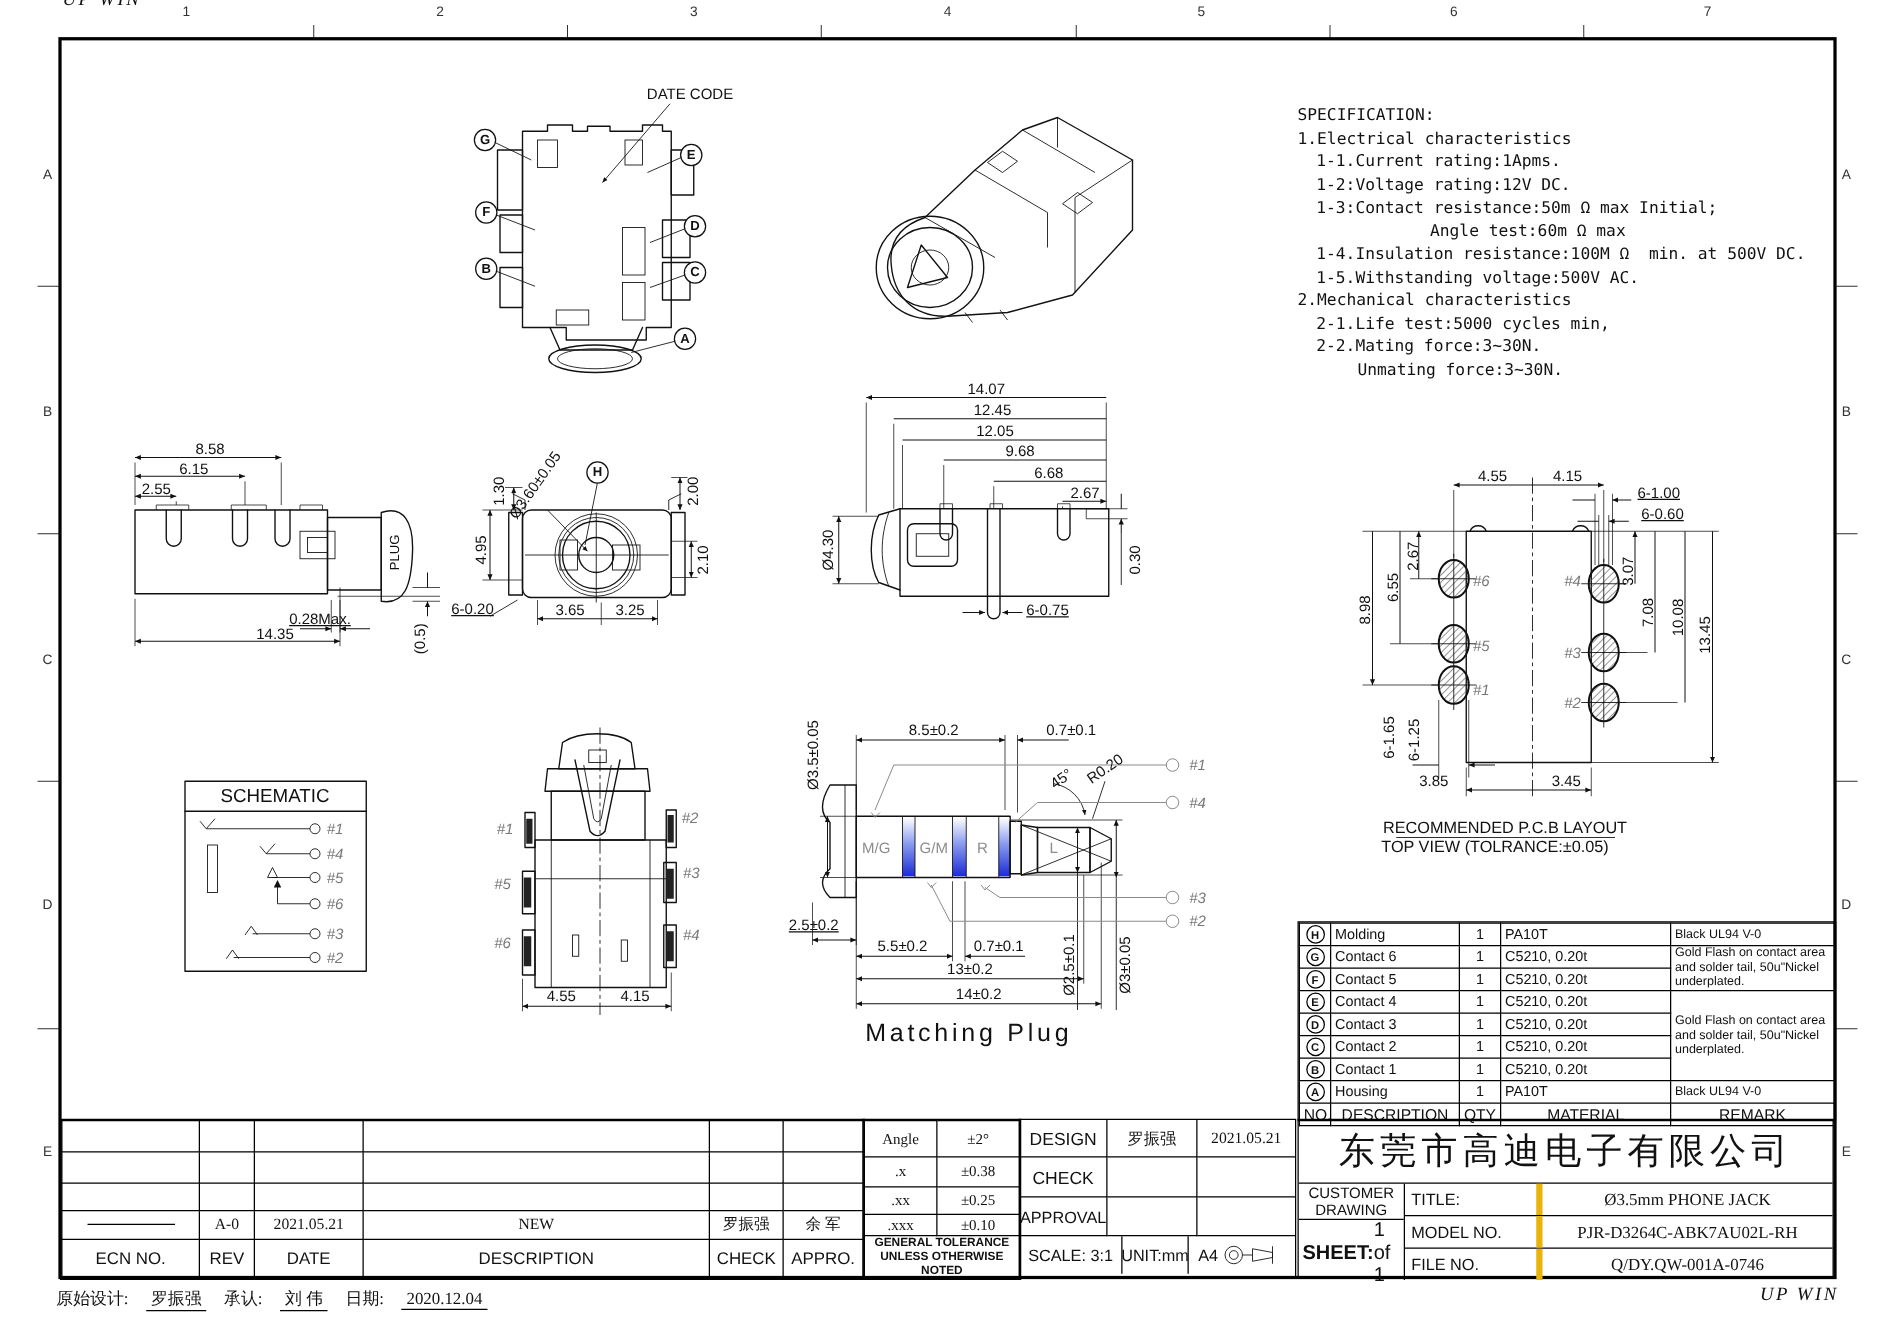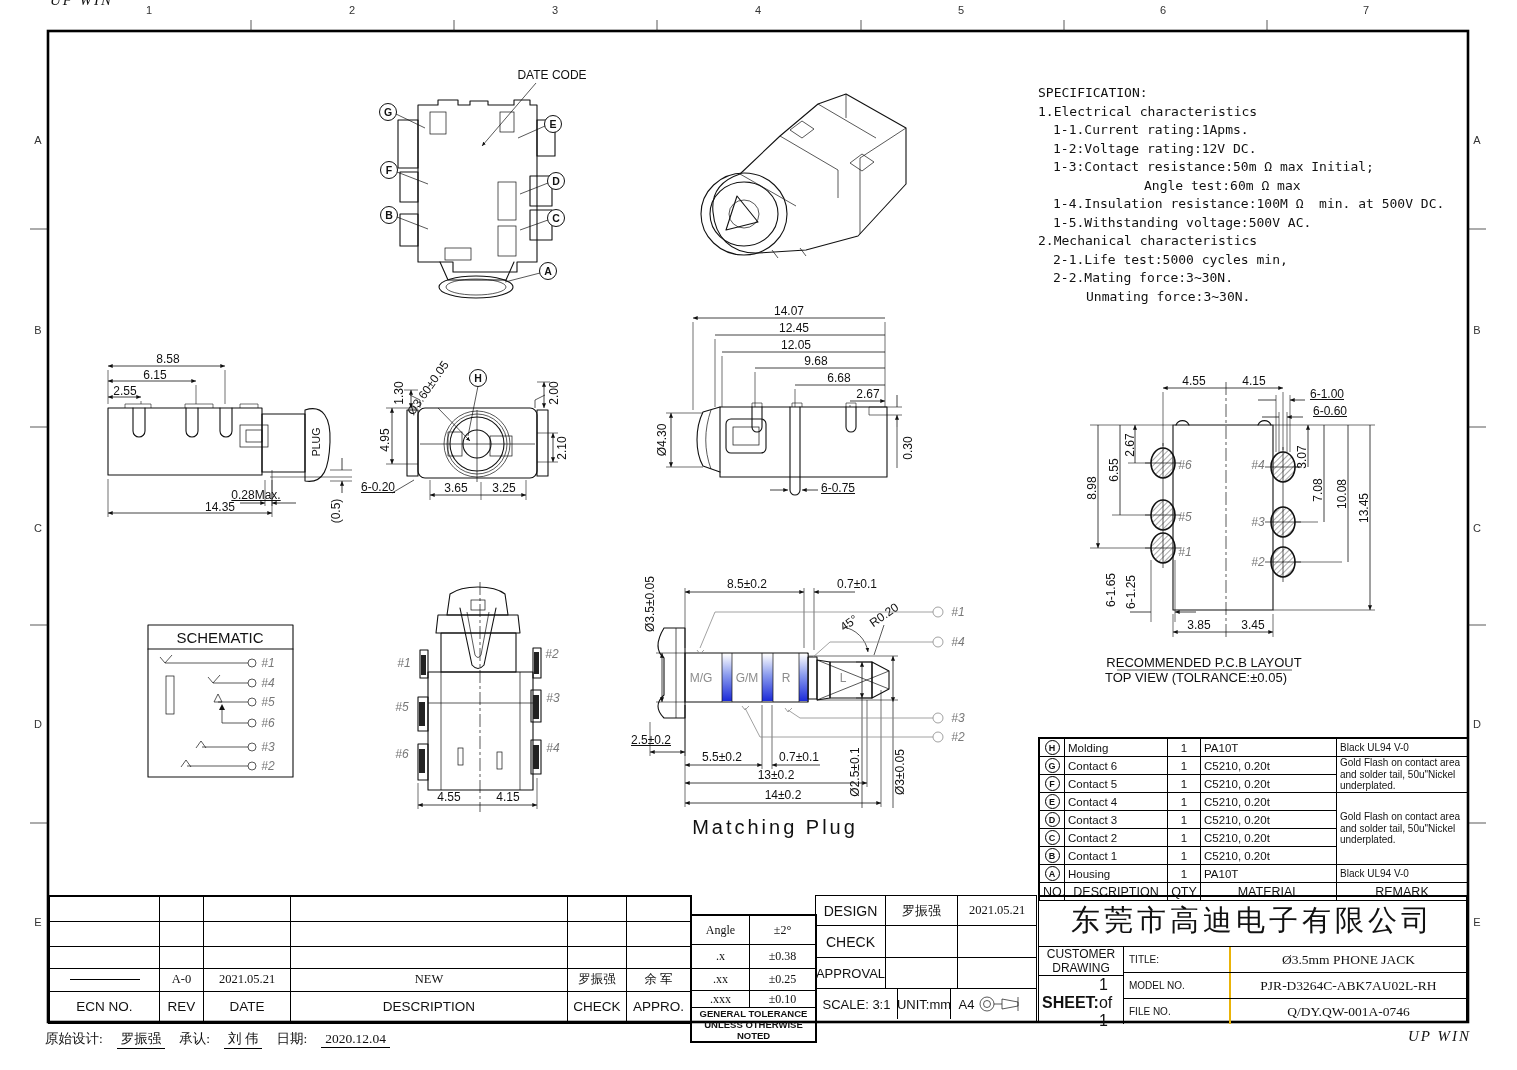--- a/index.html
+++ b/index.html
@@ -42,28 +42,28 @@
   .company{height:50px;border-bottom:1px solid #000;display:flex;align-items:center;justify-content:center;
            font-family:Liberation Sans, sans-serif;font-size:29px;letter-spacing:4px}
   .tgrid{display:flex;height:77px}
   .tleft{width:84px;border-right:1px solid #000;display:flex;flex-direction:column}
   .cust{height:52px;border-bottom:1px solid #000;display:flex;align-items:center;justify-content:center;
         text-align:center;font-size:12px;line-height:14px}
   .sheetcell{flex:1;display:flex;align-items:center;padding-left:3px;font-size:16px}
   .trows{flex:1;display:flex;flex-direction:column}
   .trow{display:flex;border-bottom:1px solid #000;flex:1}
   .trow:last-child{border-bottom:none}
-  .tlab{width:100px;border-right:2px solid #eab308;display:flex;align-items:center;padding-left:5px;font-size:10px}
+  .tlab{width:100px;border-right:5px solid #eab308;display:flex;align-items:center;padding-left:5px;font-size:13px}
   .tval{flex:1;display:flex;align-items:center;justify-content:center;
         font-family:"Liberation Serif",serif;font-size:13.5px}
   .ecn{position:absolute;left:48px;top:895px;width:642px;height:127px;border:1.8px solid #000}
   .ecn table{width:100%;height:100%;table-layout:fixed}
   .ecn td{text-align:center;font-family:"Liberation Serif",serif;font-size:12.5px}
   .ecn .hd td{font-family:"Liberation Sans",sans-serif;font-size:13.5px}
-  .tol{position:absolute;left:690px;top:914px;width:125px;height:127px;border:1.8px solid #000}
+  .tol{position:absolute;left:690px;top:895px;width:125px;height:127px;border:1.8px solid #000}
   .tol table{width:100%;table-layout:fixed}
   .tol td{text-align:center;font-family:"Liberation Serif",serif;font-size:12px}
   .tol .note{font-family:"Liberation Sans",sans-serif;font-size:9.5px;font-weight:bold;line-height:11px;text-align:center}
   .apr{position:absolute;left:815px;top:895px;width:222px;height:127px;border:1.8px solid #000;box-sizing:border-box}
   .apr .cell{border-right:1px solid #000;border-bottom:1px solid #000;display:flex;align-items:center;justify-content:center;box-sizing:border-box}
   .footer{position:absolute;left:45px;top:1030px;font-size:13.5px;font-family:"Liberation Serif",serif;
           display:flex;gap:14px;align-items:baseline}
   .footer .nm{border-bottom:1px solid #000;padding:0 4px}
   .wm{position:absolute;font-family:"Liberation Serif",serif;font-style:italic;font-size:15px;letter-spacing:2px}
 </style>
@@ -395,21 +395,21 @@
 <span class="dim u" style="left:1330px;top:411px">6-0.60</span>
 <span class="dim v" style="left:1130px;top:445px">2.67</span>
 <span class="dim v" style="left:1114px;top:470px">6.55</span>
 <span class="dim v" style="left:1092px;top:488px">8.98</span>
 <span class="dim v" style="left:1302px;top:457px">3.07</span>
 <span class="dim v" style="left:1318px;top:490px">7.08</span>
 <span class="dim v" style="left:1342px;top:494px">10.08</span>
 <span class="dim v" style="left:1364px;top:508px">13.45</span>
 <span class="dim v" style="left:1111px;top:590px">6-1.65</span>
 <span class="dim v" style="left:1131px;top:592px">6-1.25</span>
-<span class="dim" style="left:1199px;top:625px">3.85</span>
+<span class="dim" style="left:1147px;top:625px">3.85</span>
 <span class="dim" style="left:1253px;top:625px">3.45</span>
 <span class="dim pin" style="left:1185px;top:465px">#6</span>
 <span class="dim pin" style="left:1185px;top:517px">#5</span>
 <span class="dim pin" style="left:1185px;top:552px">#1</span>
 <span class="dim pin" style="left:1258px;top:465px">#4</span>
 <span class="dim pin" style="left:1258px;top:522px">#3</span>
 <span class="dim pin" style="left:1258px;top:562px">#2</span>
 <span class="dim" style="left:1204px;top:662px;font-size:13px">RECOMMENDED P.C.B LAYOUT</span>
 <span class="dim" style="left:1196px;top:677px;font-size:13px">TOP VIEW (TOLRANCE:±0.05)</span>
 

